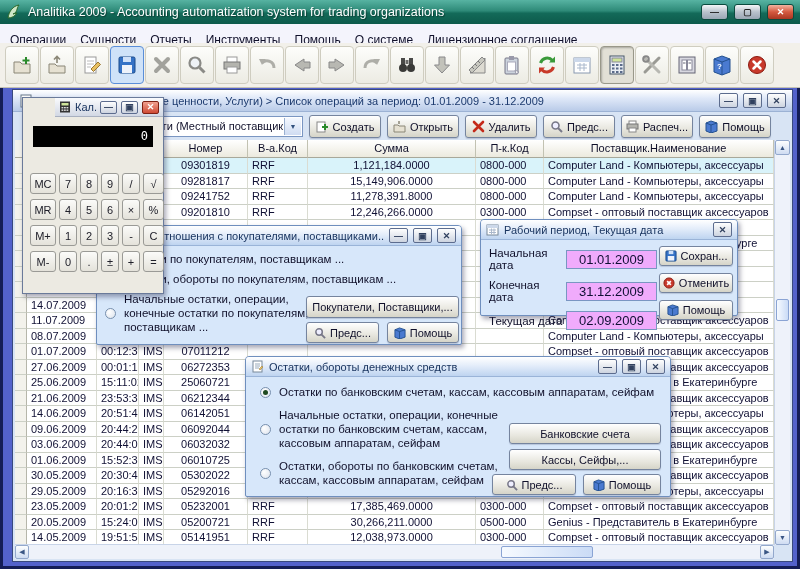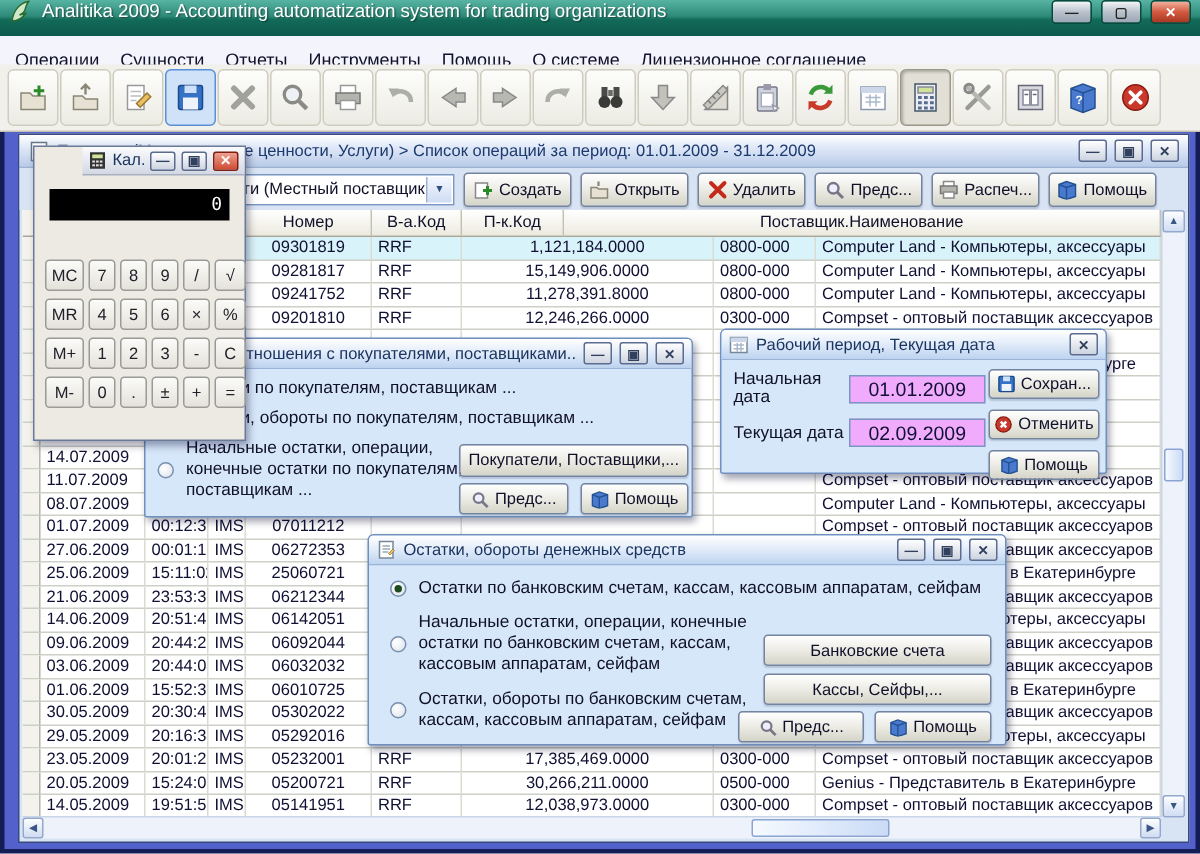--- a/index.html
+++ b/index.html
@@ -2,21 +2,21 @@
 <html><head>
 <meta charset="utf-8">
 <style>
   * { margin:0; padding:0; box-sizing:border-box; }
   body { font-family:"Liberation Sans", sans-serif; }
   #root { position:relative; width:800px; height:569px; background:#141d56; overflow:hidden; }
 
   
   .titlebar { position:absolute; left:0; top:0; width:800px; height:24px;
     background:linear-gradient(#57b3a2 0%, #2e8a78 45%, #136a59 55%, #0d5a4b 100%);
-    display:flex; padding:0 6px; gap:6px; }
+    display:flex; align-items:center; padding:0 6px; gap:6px; }
   .titlebar-text { color:#fff; font-size:12.5px; text-shadow:1px 1px 1px rgba(0,0,0,.4); flex:1; }
   .vista-btn { width:27px; height:16px; border:1px solid #0a4a3e; border-radius:3px;
     background:linear-gradient(#f4f6f8,#b9c2cc 50%,#9aa6b4); color:#222; font-size:9px;
     display:flex; align-items:center; justify-content:center; font-weight:bold; }
   .vista-btn.red { background:linear-gradient(#f2b3a0,#d4593f 50%,#b23category 0); background:linear-gradient(#f2b3a0,#d4593f 50%,#a93722); color:#fff; }
   .menubar { position:absolute; left:0; top:24px; width:800px; height:19px; background:#f4f4fc;
     border-bottom:1px solid #d8d8e4; display:flex; align-items:center; gap:14px; padding:16px 10px; }
   .menu-item { font-size:12px; color:#10102a; }
   .toolbar { position:absolute; left:0; top:43px; width:800px; height:45px; background:#f2f0ea;
     border-bottom:1px solid #c4c2b4; display:flex; align-items:center; padding-left:5px; gap:1px; }
@@ -375,20 +375,21 @@
     </div>
 
     <div class="tbl">
       <div class="thead">
         <span class="th c-sel"></span>
         <span class="th c-d"></span>
         <span class="th c-t"></span>
         <span class="th c-ty"></span>
         <span class="th c-n">Номер</span>
         <span class="th c-v">В-а.Код</span>
+        <span class="th c-s" style="text-align:center">Сумма</span>
         <span class="th c-p">П-к.Код</span>
         <span class="th c-sup">Поставщик.Наименование</span>
       </div>
       <div>
 
       <div class="tr selected">
             <span class="td c-sel"></span>
             <span class="td c-d"></span>
             <span class="td c-t"></span>
             <span class="td c-ty"></span>
@@ -735,20 +736,24 @@
           </svg>
       </span>
       <span class="dlg-title-text">Рабочий период, Текущая дата</span>
       <span class="wbtn">✕</span>
     </div>
     <div style="position:absolute;left:8px;top:27px;display:flex;flex-direction:column;gap:8px">
 
     <div class="p-row">
           <span class="p-label">Начальная дата</span>
           <span class="p-input">01.01.2009</span>
+        </div>
+        <div class="p-row">
+          <span class="p-label">Конечная дата</span>
+          <span class="p-input">31.12.2009</span>
         </div>
         <div class="p-row">
           <span class="p-label">Текущая дата</span>
           <span class="p-input">02.09.2009</span>
         </div>
       </div>
     <div style="position:absolute;left:178px;top:26px;display:flex;flex-direction:column;gap:7px">
       <span class="btn" style="width:74px;height:20px">
         <svg class="mini" width="12" height="12" viewBox="0 0 13 13">
             <rect x="1" y="1" width="11" height="11" rx="1" fill="#3572c6" stroke="#1a4a8a"></rect>

